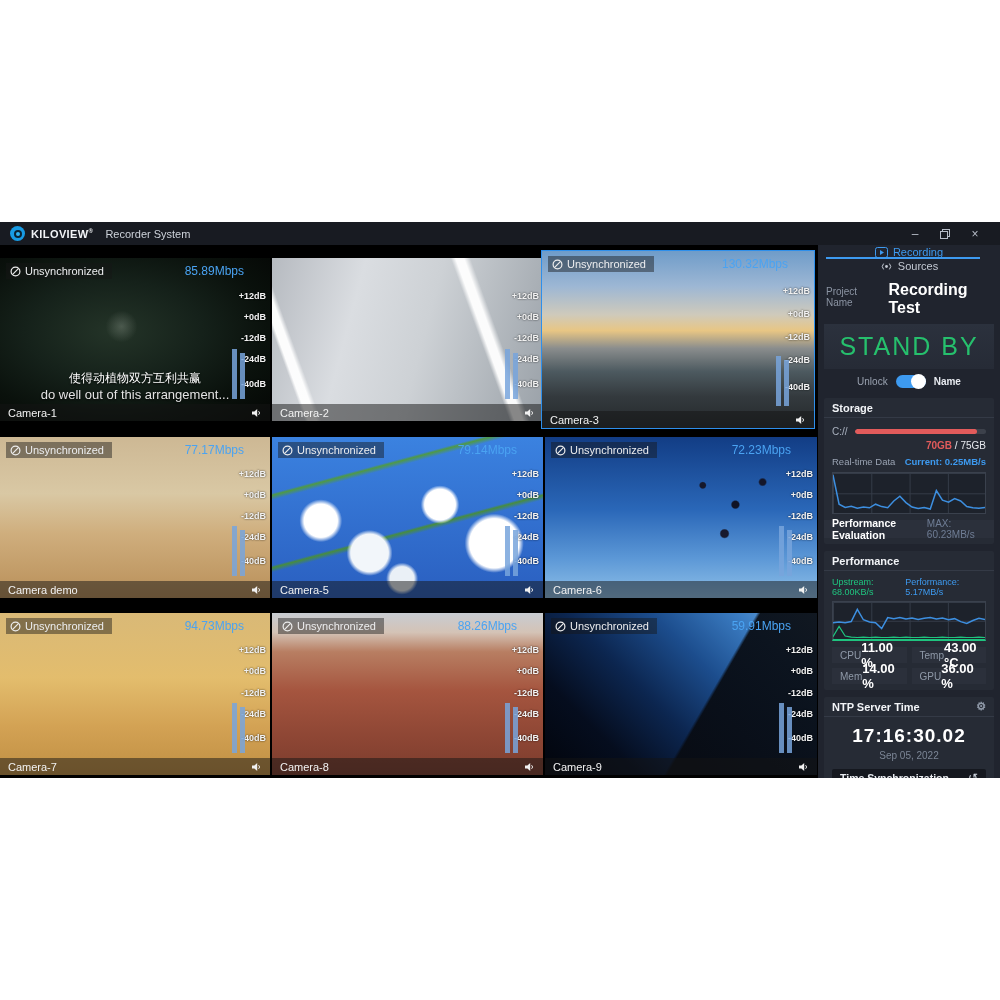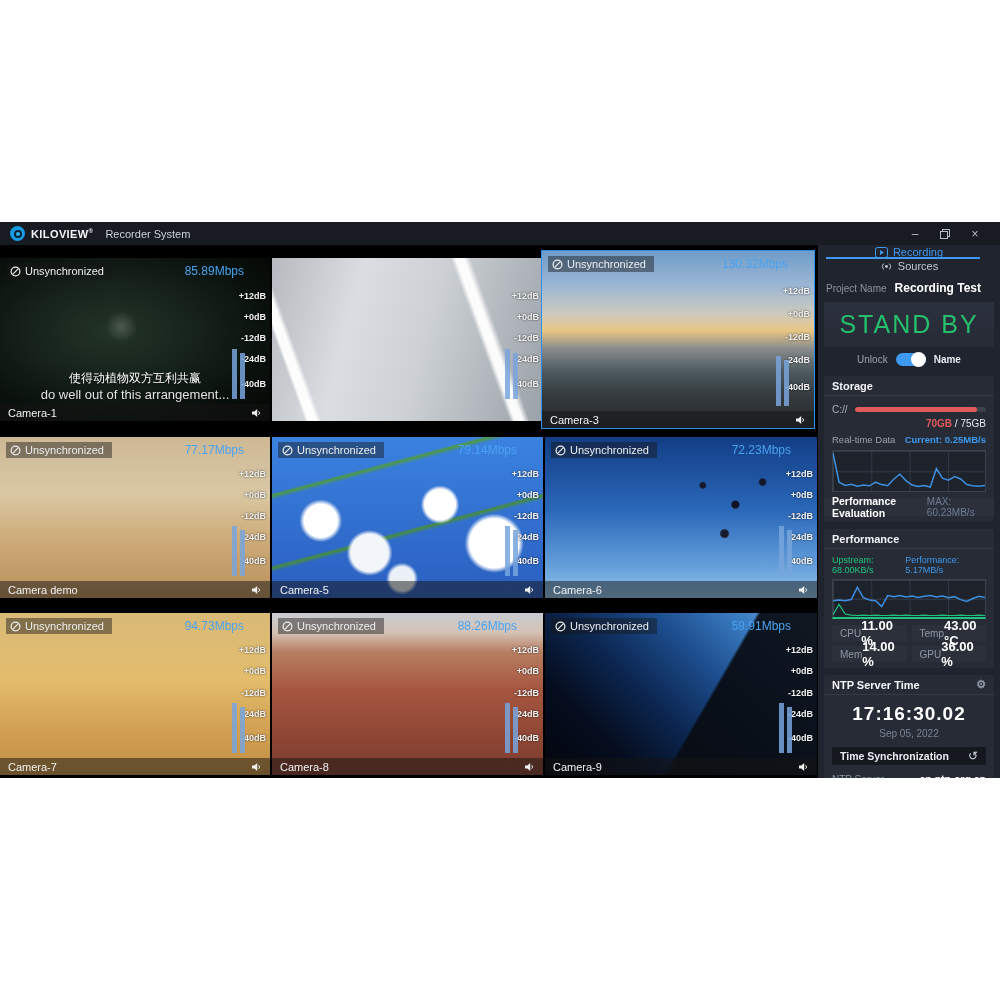--- a/index.html
+++ b/index.html
@@ -87,21 +87,21 @@
   .cname { color:#f2f2f2; font-size:11px; }
   .spk { margin-left:auto; }
 
   
   .tabs { display:flex; height:28px;flex-direction:column; }
   .tab { flex:1; display:flex; align-items:center; justify-content:center; gap:5px; font-size:11px; color:#c3c9d3; position:relative; cursor:default; }
   .tab.active { color:#3d9af0; }
   .tab.active::after { content:""; position:absolute; left:2px; right:14px; bottom:0; height:2px; background:#3d9af0; }
   .proj { display:flex; align-items:baseline; gap:8px; margin:8px 2px 0; }
   .proj .lab { color:#8b94a3; font-size:10px; }
-  .proj .val { color:#fff; font-size:12px; font-weight:bold; }
+  .proj .val { color:#fff; font-size:16px; font-weight:bold; }
   .standby { margin-top:7px; height:45px; background:linear-gradient(180deg,#2b313d,#262b36);
              display:flex; align-items:center; justify-content:center; }
   .standby span { color:#26c06d; font-size:25px; letter-spacing:2px; }
   .lockrow { height:20px; display:flex; align-items:center; justify-content:center; gap:8px; margin-top:2px; }
   .lockrow .lt { color:#9aa2b0; font-size:10px; }
   .lockrow .rt2 { color:#e8ebf0; font-size:10px; font-weight:bold; }
   .toggle { width:30px; height:13px; border-radius:7px; background:#3d9af0; position:relative; }
   .toggle::after { content:""; position:absolute; right:0px; top:-1px; width:15px; height:15px; border-radius:50%; background:#fff; }
 
   .panel { background:#262b35; border-radius:2px; margin-top:7px; padding-bottom:6px; }
@@ -209,20 +209,27 @@
       <span class="db1">+0dB</span>
       <span class="db2">-12dB</span>
       <span class="db3">-24dB</span>
       <span class="db4">-40dB</span>
     </div>
     <div class="meter">
               <i></i>
               <i></i>
             </div>
 
+    <div class="tilebar">
+      <span class="cname">Camera-2</span>
+      <svg class="spk" width="11" height="10" viewBox="0 0 11 10">
+        <polygon points="1,3.4 3.4,3.4 6.2,1 6.2,9 3.4,6.6 1,6.6" fill="#f0f0f0"></polygon>
+        <path d="M7.6 3.2 A 2.4 2.4 0 0 1 7.6 6.8" fill="none" stroke="#f0f0f0" stroke-width="1"></path>
+      </svg>
+    </div>
   </div>
 
   <div class="tile p3 sel">
     <div class="vid sc-coast"></div>
     <div class="badge">
       <svg width="11" height="11" viewBox="0 0 10 10">
         <circle cx="5" cy="5" r="4" fill="none" stroke="#ededed" stroke-width="1.1"></circle>
         <line x1="7.8" y1="2.2" x2="2.2" y2="7.8" stroke="#ededed" stroke-width="1.1"></line>
       </svg>
       <span>Unsynchronized</span>

